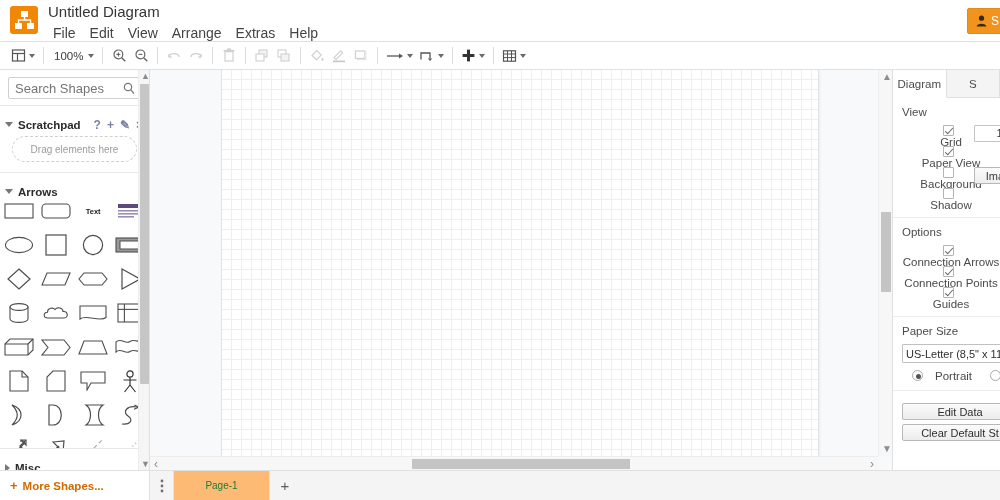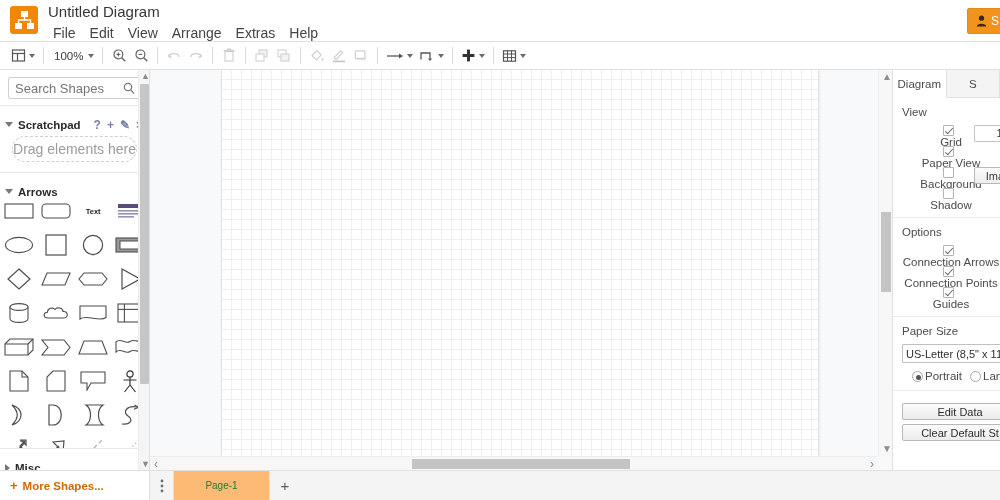--- a/index.html
+++ b/index.html
@@ -104,21 +104,21 @@
     border-top: 4px solid transparent; border-bottom: 4px solid transparent;
     border-left: 5px solid #777; border-right: none;
   }
   .sp-actions { margin-left: auto; display: flex; align-items: center; gap: 6px; color: #8a8fb0; }
   .sp-actions span { font-size: 12px; color: #7b81a6; }
 
   #scratchpad-drop {
     margin: 9px 12px 10px 12px; height: 26px;
     border: 1px dashed #cfcfcf; border-radius: 13px;
     display: flex; align-items: center; justify-content: center;
-    font-size: 14px; color: #9b9b9b; text-align: center;
+    font-size: 10px; color: #9b9b9b; text-align: center;
   }
 
   #shape-grid {
     padding: 5px 0 4px 0;
     display: grid; grid-template-columns: repeat(4, 1fr);
     row-gap: 10px;
     justify-items: center; align-items: center;
   }
   .shape-cell {
     width: 34px; height: 24px;
@@ -229,21 +229,21 @@
     border-radius: 2px; font-size: 11px; color: #3a3a3a;
     display: flex; align-items: center; justify-content: center;
     overflow: hidden; white-space: nowrap;
   }
   #paper-select {
     width: 116px; height: 19px; border: 1px solid #c0c0c0; background: #fff;
     border-radius: 1px; font-size: 11px; color: #2f2f2f;
     display: flex; align-items: center; padding-left: 3px;
     white-space: nowrap; overflow: hidden; margin-bottom: 7px;
   }
-  .radio-row { display: flex; align-items: flex-end; gap: 2px; padding-left: 10px; }
+  .radio-row { display: flex; align-items: flex-start; gap: 12px; padding-left: 10px; }
   .rb {
     width: 11px; height: 11px; border: 1px solid #a8a8a8; border-radius: 50%;
     background: #fff; flex: 0 0 auto; position: relative;
   }
   .rb.checked::after {
     content: ""; position: absolute; left: 2.5px; top: 2.5px;
     width: 5px; height: 5px; border-radius: 50%; background: #555;
   }
   .wide-btn {
     width: 116px; height: 17px; margin: 0 0 4px 0;

